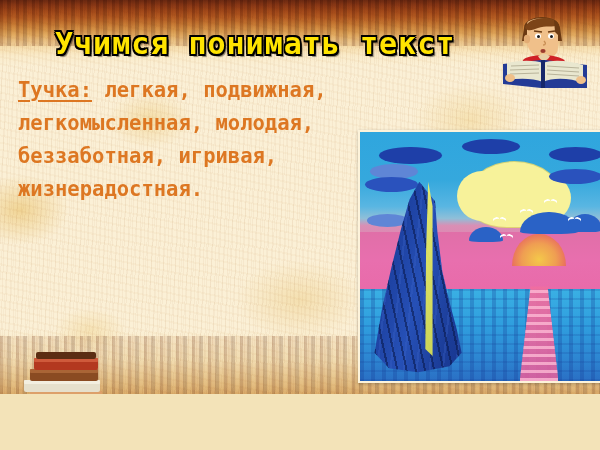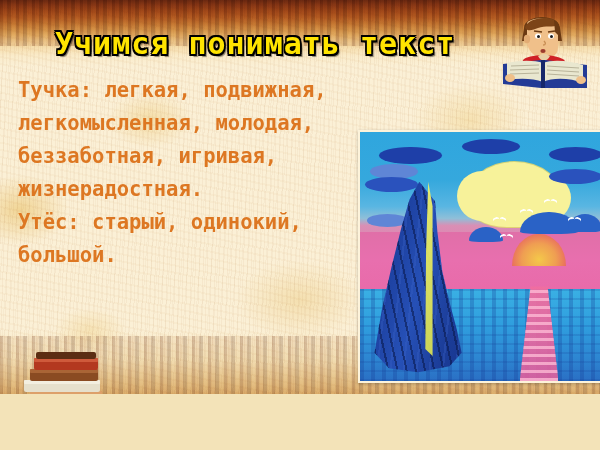--- a/index.html
+++ b/index.html
@@ -64,21 +64,21 @@
   }
 
   
   #body-text{
     position:absolute;left:18px;top:74px;width:348px;
     font-family:"DejaVu Sans Mono", monospace;
     font-weight:bold;font-size:20.5px;line-height:33px;
     color:#DD7722;z-index:5;
   }
   .para{margin:0 0 0 0;text-indent:0;}
-  .para .lead{text-underline-offset:3px;text-decoration-thickness:2px;}
+  .para .lead{text-decoration:underline;text-underline-offset:3px;text-decoration-thickness:2px;}
   .para .body{padding-left:0;margin-top:36px;}
 
   
   #painting-frame{
     position:absolute;left:358px;top:130px;width:242px;height:249px;
     border:2px solid #fdf3da;box-shadow:0 1px 3px rgba(0,0,0,.25);
     overflow:hidden;z-index:3;background:#2e9bd6;
   }
   #painting{position:absolute;inset:0;overflow:hidden;}
   .sky{position:absolute;left:0;top:0;width:100%;height:48%;
@@ -152,24 +152,20 @@
   <div class="band-noise" id="bn-top"></div>
   <div class="band-noise" id="bn-bot"></div>
 
   <div id="title">Учимся понимать текст</div>
 
   <div id="body-text">
     <p class="para">
       <span class="lead">Тучка:</span>
       <span class="body">легкая, подвижная, легкомысленная, молодая, беззаботная, игривая, жизнерадостная.</span>
     </p>
-    <p class="para">
-      <span class="lead">Утёс:</span>
-      <span class="body">старый, одинокий, большой.</span>
-    </p>
   </div>
 
   <div id="painting-frame">
     <div id="painting">
       <div class="sky"></div>
       <div class="band-pink"></div>
       <div class="sea"></div>
 
       <div class="bigcloud"></div>
 

